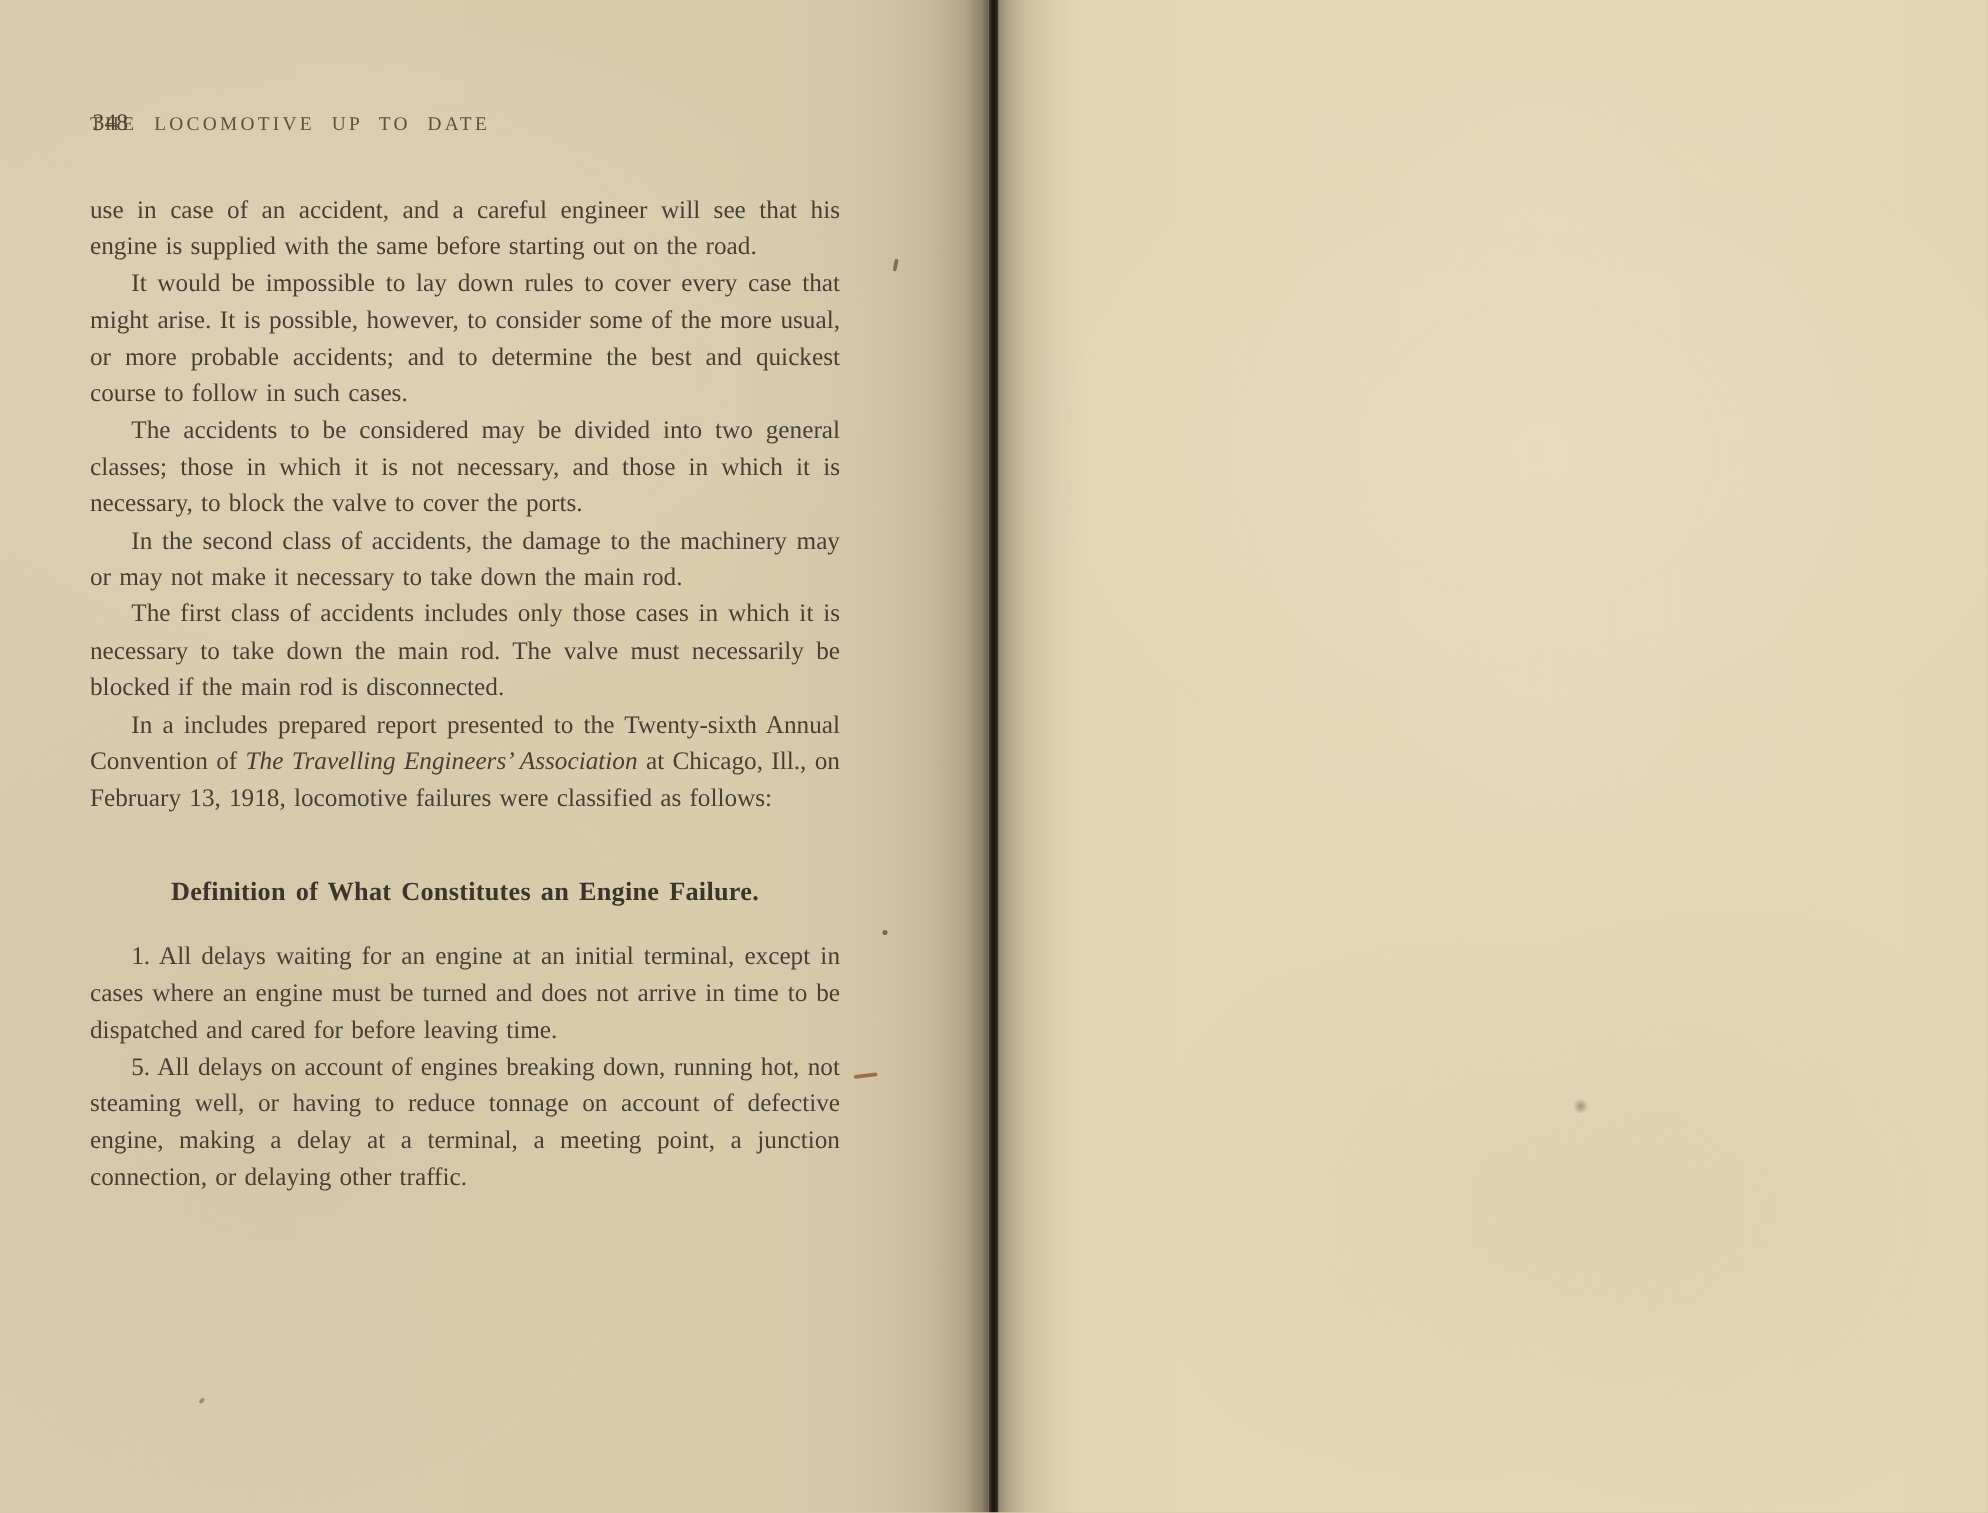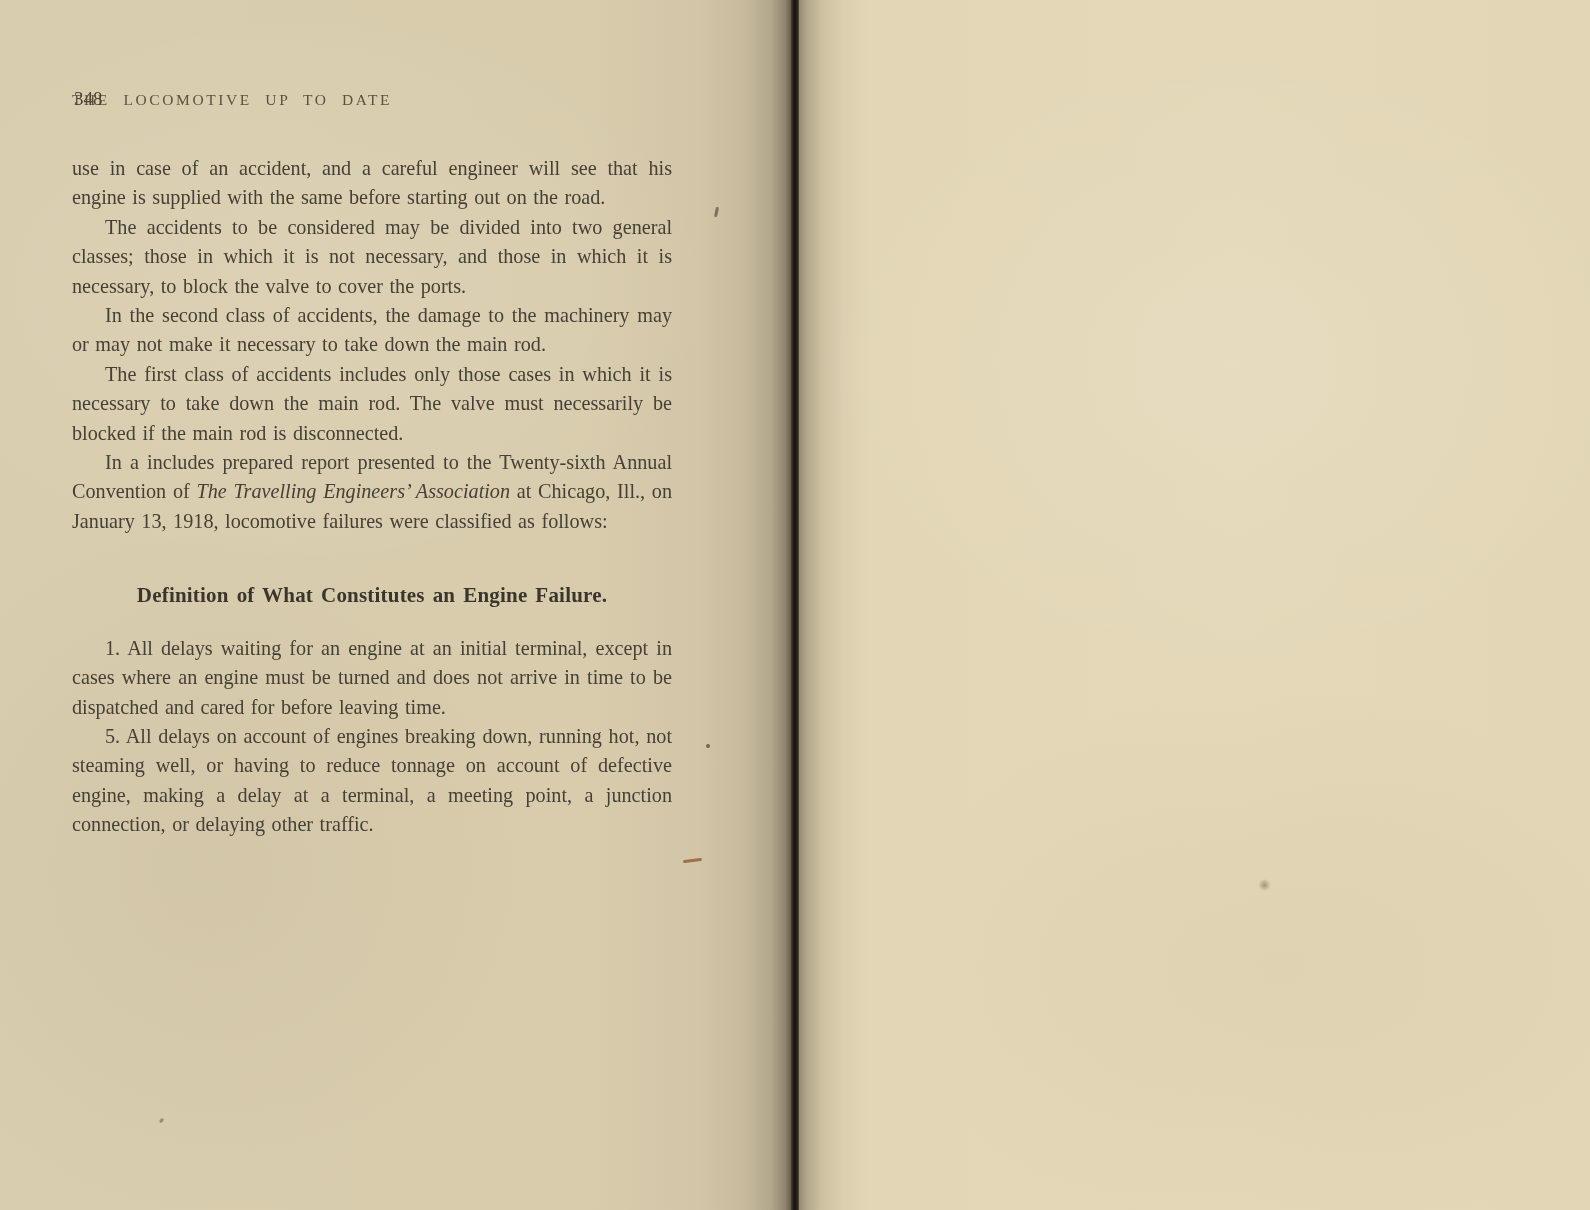--- a/index.html
+++ b/index.html
@@ -91,26 +91,27 @@
 
   <div class="page page-left">
     <div class="running-head rh-left">
       <span class="folio">348</span>
       <span class="head-title">THE LOCOMOTIVE UP TO DATE</span>
     </div>
 
     <div class="lp-body">
       <div id="lp-group-top">
           <p class="para no-indent">use in case of an accident, and a careful engineer will see that his engine is supplied with the same before starting out on the road.</p>
+          <p class="para">It would be impossible to lay down rules to cover every case that might arise.  It is possible, however, to consider some of the more usual, or more probable accidents; and to determine the best and quickest course to follow in such cases.</p>
           <p class="para">The accidents to be considered may be divided into two general classes; those in which it is not necessary, and those in which it is necessary, to block the valve to cover the ports.</p>
           <p class="para">In the second class of accidents, the damage to the machinery may or may not make it necessary to take down the main rod.</p>
           <p class="para">The first class of accidents includes only those cases in which it is necessary to take down the main rod.  The valve must necessarily be blocked if the main rod is disconnected.</p>
         </div>
 
-      <p class="para"><span>In a includes prepared report presented to the Twenty-sixth Annual Convention of </span><em>The Travelling Engineers’ Association</em><span> at Chicago, Ill., on January 13, 1918, locomotive failures were classified as follows:</span></p>
+      <p class="para"><span>In a includes prepared report presented to the Twenty-sixth Annual Convention of </span><em>The Travelling Engineers’ Association</em><span> at Chicago, Ill., on February 13, 1918, locomotive failures were classified as follows:</span></p>
 
       <p class="para section-heading">Definition of What Constitutes an Engine Failure.</p>
 
       <div id="lp-group-bottom">
           <p class="para">1.  All delays waiting for an engine at an initial terminal, except in cases where an engine must be turned and does not arrive in time to be dispatched and cared for before leaving time.</p>
           <p class="para">5.  All delays on account of engines breaking down, running hot, not steaming well, or having to reduce tonnage on account of defective engine, making a delay at a terminal, a meeting point, a junction connection, or delaying other traffic.</p>
         </div>
     </div>
   </div>
 

